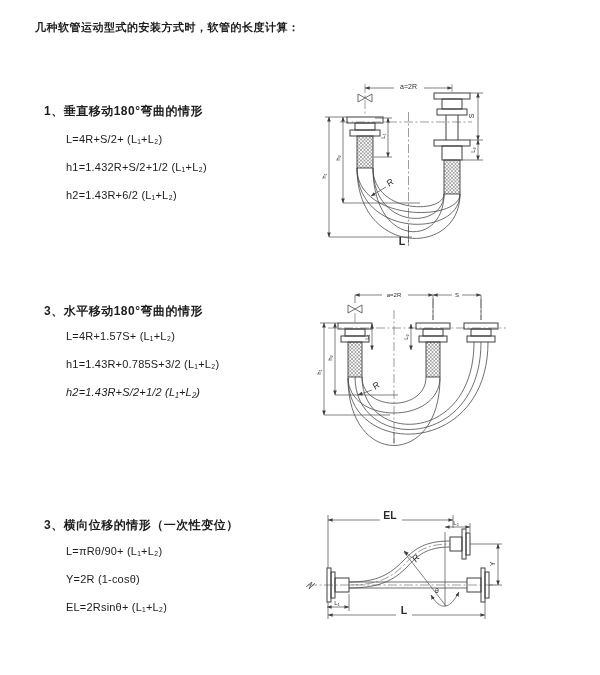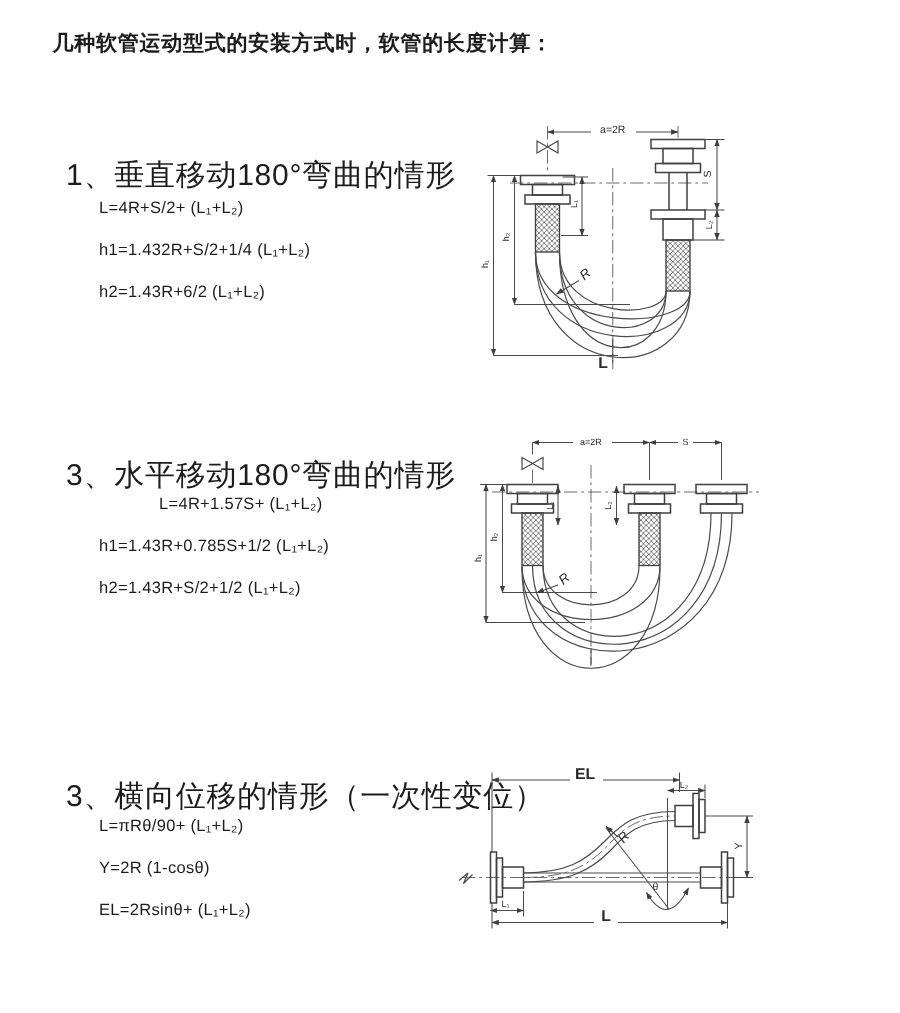--- a/index.html
+++ b/index.html
@@ -1,48 +1,48 @@
 <!DOCTYPE html>
 <html><head>
 <meta charset="utf-8">
 <style>
   html,body{margin:0;padding:0;}
   body{
     width:600px;height:675px;background:#ffffff;position:relative;overflow:hidden;
     font-family:"Liberation Sans","DejaVu Sans",sans-serif;color:#1c1c1c;
   }
   .abs{position:absolute;}
-  .page-title{left:35px;top:20px;font-size:14px;font-weight:600;letter-spacing:0.5px;}
-  .sec-head{font-size:20px;font-weight:400;letter-spacing:0.5px;text-align:center;}
+  .page-title{left:35px;top:20px;font-size:11px;font-weight:600;letter-spacing:0.5px;}
+  .sec-head{font-size:12px;font-weight:700;letter-spacing:0.5px;text-align:center;}
   .formula{font-size:11px;font-weight:400;letter-spacing:0.2px;}
   svg{position:absolute;overflow:visible;}
   svg text{font-family:"Liberation Sans","DejaVu Sans",sans-serif;fill:#2b2b2b;}
   .dimtxt{font-size:7px;}
   .dimtxt-s{font-size:6px;}
   .biglab{font-size:10.5px;font-weight:600;}
   .rlab{font-size:9px;font-style:italic;}
   .geo{stroke:#3f3f3f;stroke-width:1;fill:none;}
   .geo-thin{stroke:#4a4a4a;stroke-width:0.8;fill:none;}
   .dim{stroke:#4a4a4a;stroke-width:0.7;fill:none;}
   .cl{stroke:#5a5a5a;stroke-width:0.6;fill:none;stroke-dasharray:9 2.5 2 2.5;}
 </style>
 </head>
 <body>
 
 <div class="abs page-title">几种软管运动型式的安装方式时，软管的长度计算：</div>
 
 <div class="abs sec-head" style="left:44px;top:103px;">1、垂直移动180°弯曲的情形</div>
 <div class="abs formula" style="left:66px;top:133px;">L=4R+S/2+ (L₁+L₂)</div>
-<div class="abs formula" style="left:66px;top:161px;">h1=1.432R+S/2+1/4 (L₁+L₂)</div>
+<div class="abs formula" style="left:66px;top:161px;">h1=1.432R+S/2+1/2 (L₁+L₂)</div>
 <div class="abs formula" style="left:66px;top:189px;">h2=1.43R+6/2 (L₁+L₂)</div>
 
 <div class="abs sec-head" style="left:44px;top:303px;">3、水平移动180°弯曲的情形</div>
-<div class="abs formula" style="left:66px;top:330px;margin-left:40px;">L=4R+1.57S+ (L₁+L₂)</div>
-<div class="abs formula" style="left:66px;top:358px;">h1=1.43R+0.785S+1/2 (L₁+L₂)</div>
-<div class="abs formula" style="left:66px;top:386px;">h2=1.43R+S/2+1/2 (L₁+L₂)</div>
+<div class="abs formula" style="left:66px;top:330px;">L=4R+1.57S+ (L₁+L₂)</div>
+<div class="abs formula" style="left:66px;top:358px;">h1=1.43R+0.785S+3/2 (L₁+L₂)</div>
+<div class="abs formula" style="left:66px;top:386px;font-style:italic;">h2=1.43R+S/2+1/2 (L₁+L₂)</div>
 
 <div class="abs sec-head" style="left:44px;top:517px;">3、横向位移的情形（一次性变位）</div>
 <div class="abs formula" style="left:66px;top:545px;">L=πRθ/90+ (L₁+L₂)</div>
 <div class="abs formula" style="left:66px;top:573px;">Y=2R (1-cosθ)</div>
 <div class="abs formula" style="left:66px;top:601px;text-align:right;">EL=2Rsinθ+ (L₁+L₂)</div>
 
 <svg style="left:312px;top:66px;" width="268" height="196" viewBox="0 0 268 196">
   <defs>
     <pattern id="hp1" patternUnits="userSpaceOnUse" width="3.5" height="3.5">
       <path d="M0,0 L3.5,3.5 M3.5,0 L0,3.5" stroke="#5a5a5a" stroke-width="0.5"></path>

